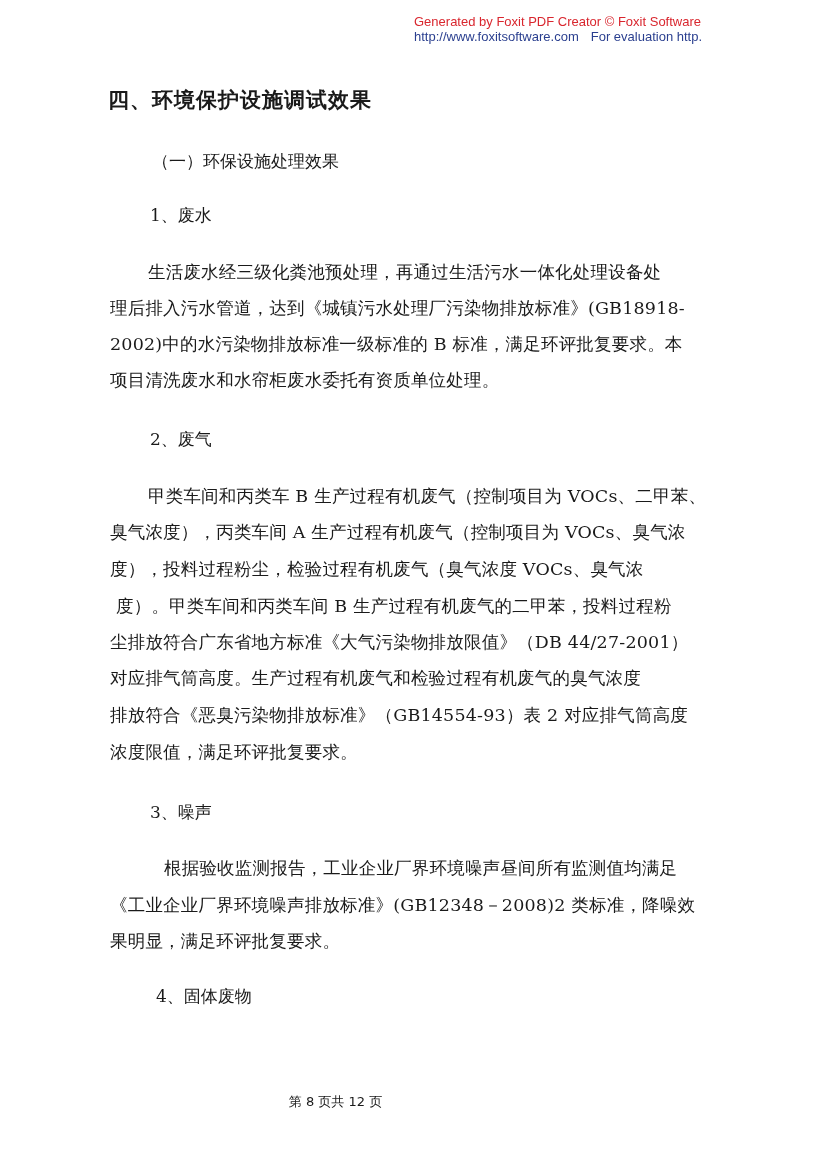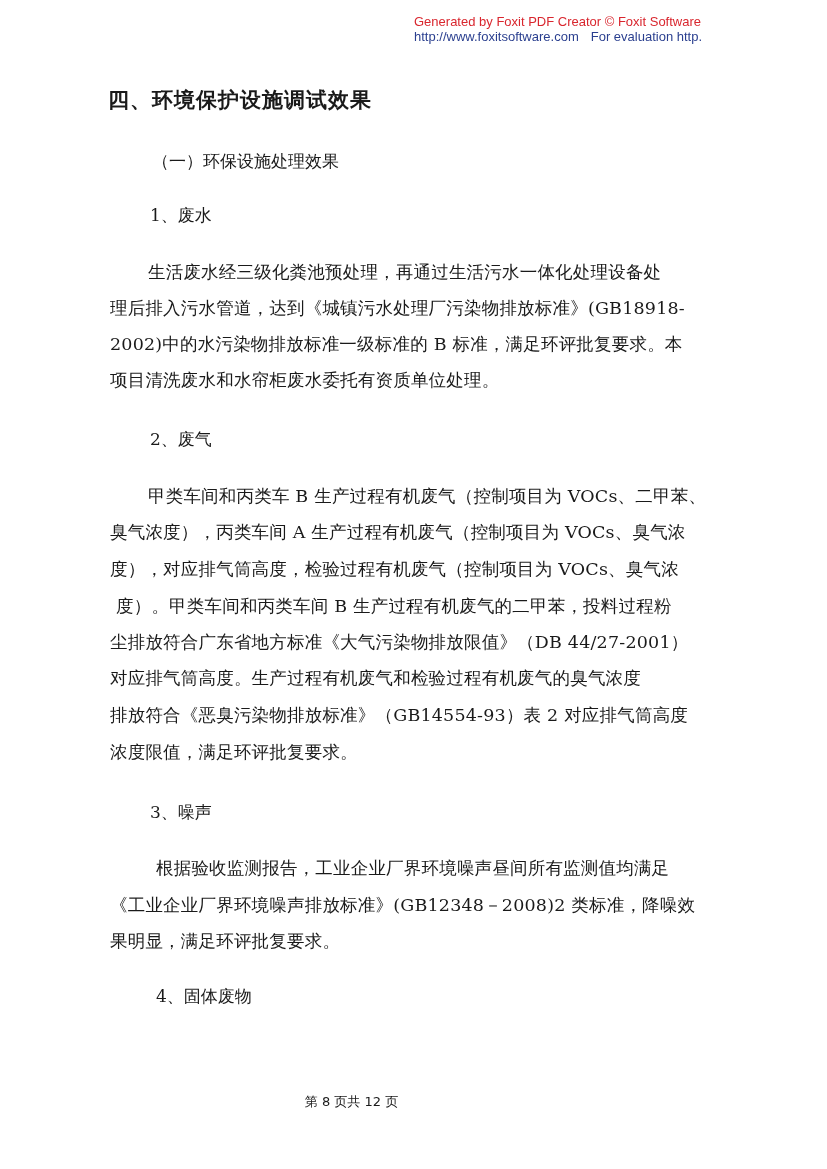--- a/index.html
+++ b/index.html
@@ -9,21 +9,21 @@
                font-size: 13px; line-height: 15px; white-space: nowrap; }
   .wm1 { color: #d9262e; }
   .wm2 { color: #2a3f8f; }
   .wm2 span + span { margin-left: 12px; }
   .abs { position: absolute; white-space: nowrap; }
   .h1 { left: 108px; top: 86px; font-size: 21px; font-weight: bold; letter-spacing: 1px;
         font-family: "DejaVu Sans", "Liberation Sans", sans-serif; }
   .h2 { left: 152px; top: 150px; font-size: 17px; }
   .h3 { font-size: 17px; }
   .line { position: absolute; white-space: nowrap; font-size: 17.5px; letter-spacing: 0.2px; }
-  .footer { position: absolute; top: 1093px; left: 16px; width: 671px; text-align: center;
+  .footer { position: absolute; top: 1093px; left: 0; width: 671px; text-align: center;
             font-size: 13px; font-family: "DejaVu Sans", sans-serif; }
 </style>
 </head>
 <body>
 
 <div class="watermark">
   <div class="wm1">Generated by Foxit PDF Creator © Foxit Software</div>
   <div class="wm2">
     <span>http://www.foxitsoftware.com</span><span>For evaluation http.</span>
   </div>
@@ -34,27 +34,27 @@
 
 <div class="abs h3" style="left:150px;top:204px;">1、废水</div>
 <div class="line" style="left:148px;top:260px;">生活废水经三级化粪池预处理，再通过生活污水一体化处理设备处</div>
 <div class="line" style="left:110px;top:296px;">理后排入污水管道，达到《城镇污水处理厂污染物排放标准》(GB18918-</div>
 <div class="line" style="left:110px;top:332px;">2002)中的水污染物排放标准一级标准的 B 标准，满足环评批复要求。本</div>
 <div class="line" style="left:110px;top:368px;">项目清洗废水和水帘柜废水委托有资质单位处理。</div>
 
 <div class="abs h3" style="left:150px;top:428px;">2、废气</div>
 <div class="line" style="left:148px;top:484px;">甲类车间和丙类车 B 生产过程有机废气（控制项目为 VOCs、二甲苯、</div>
 <div class="line" style="left:110px;top:520px;">臭气浓度），丙类车间 A 生产过程有机废气（控制项目为 VOCs、臭气浓</div>
-<div class="line" style="left:110px;top:557px;">度），对应排气筒高度，检验过程有机废气（控制项目为 VOCs、臭气浓</div>
+<div class="line" style="left:110px;top:557px;">度），投料过程粉尘，检验过程有机废气（臭气浓度 VOCs、臭气浓</div>
 <div class="line" style="left:116px;top:594px;">度）。甲类车间和丙类车间 B 生产过程有机废气的二甲苯，投料过程粉</div>
 <div class="line" style="left:110px;top:630px;">尘排放符合广东省地方标准《大气污染物排放限值》（DB 44/27-2001）</div>
 <div class="line" style="left:110px;top:666px;">对应排气筒高度。生产过程有机废气和检验过程有机废气的臭气浓度</div>
 <div class="line" style="left:110px;top:703px;">排放符合《恶臭污染物排放标准》（GB14554-93）表 2 对应排气筒高度</div>
 <div class="line" style="left:110px;top:740px;">浓度限值，满足环评批复要求。</div>
 
 <div class="abs h3" style="left:150px;top:801px;">3、噪声</div>
-<div class="line" style="left:156px;top:856px;">根据验收监测报告，工业企业厂界环境噪声昼间所有监测值均满足</div>
+<div class="line" style="left:164px;top:856px;">根据验收监测报告，工业企业厂界环境噪声昼间所有监测值均满足</div>
 <div class="line" style="left:110px;top:893px;">《工业企业厂界环境噪声排放标准》(GB12348－2008)2 类标准，降噪效</div>
 <div class="line" style="left:110px;top:929px;">果明显，满足环评批复要求。</div>
 
 <div class="abs h3" style="left:156px;top:985px;">4、固体废物</div>
 
 <div class="footer">第 8 页共 12 页</div>
 
 </body></html>

